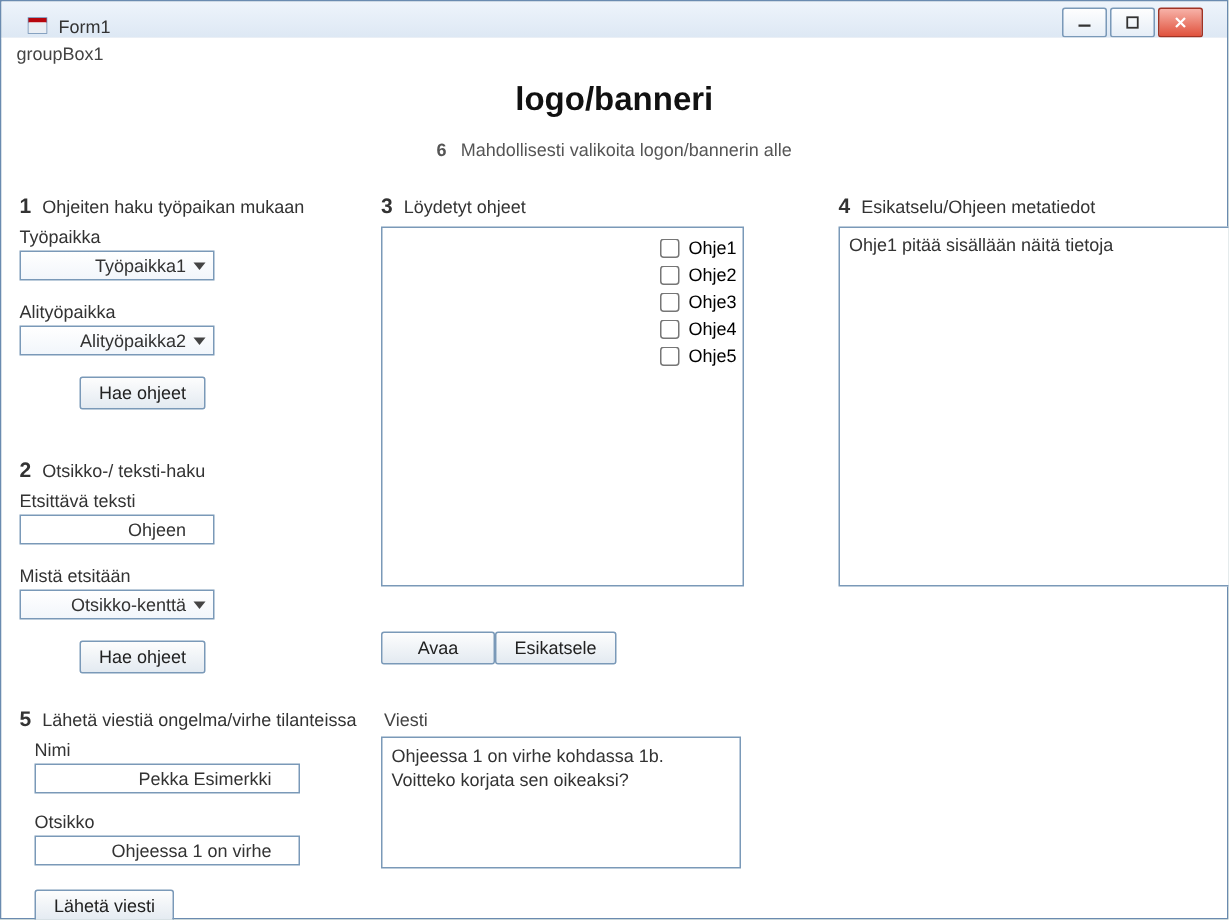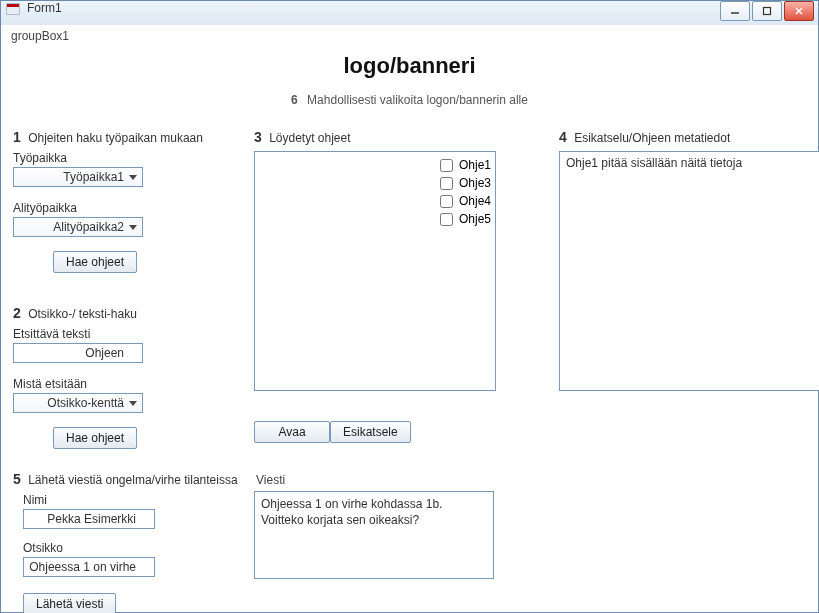--- a/index.html
+++ b/index.html
@@ -16,22 +16,22 @@
     position: relative;
     width: 819px;
     height: 613px;
     background: linear-gradient(#f0f4f8, #e4eaf0 40px, #ffffff 40px);
     border: 1px solid #6a8bb0;
     box-sizing: border-box;
   }
   .titlebar {
     height: 24px;
     display: flex;
-    align-items: flex-start;
-    padding: 0 4px;
+    align-items: flex-end;
+    padding: 0 16px;
     background: linear-gradient(#eef4fb, #dde8f4);
     border-bottom: 1px solid #c7d4e3;
   }
   .titlebar .app-icon {
     width: 16px; height: 16px;
     margin-right: 6px;
     display: inline-flex;
     align-items: center;
     justify-content: center;
   }
@@ -103,21 +103,21 @@
   }
   .combo::after {
     content: "";
     position: absolute;
     right: 5px; top: 7px;
     border-left: 4px solid transparent;
     border-right: 4px solid transparent;
     border-top: 5px solid #444;
   }
   .textbox { background: #fff; }
-  .textbox.wide { width: 132px; }
+  .textbox.wide { width: 177px; }
 
   .btn {
     display: inline-flex;
     align-items: center;
     justify-content: center;
     min-width: 76px;
     height: 22px;
     padding: 0 12px;
     border: 1px solid #7a99b8;
     border-radius: 2px;
@@ -291,20 +291,24 @@
         <span>Löydetyt ohjeet</span>
       </div>
 
       <div class="listbox">
         <div class="check-row">
           <input type="checkbox" style="">
           <span>Ohje1</span>
         </div>
         <div class="check-row">
           <input type="checkbox" style="">
+          <span>Ohje2</span>
+        </div>
+        <div class="check-row">
+          <input type="checkbox" style="">
           <span>Ohje3</span>
         </div>
         <div class="check-row">
           <input type="checkbox" style="">
           <span>Ohje4</span>
         </div>
         <div class="check-row">
           <input type="checkbox" style="">
           <span>Ohje5</span>
         </div>

